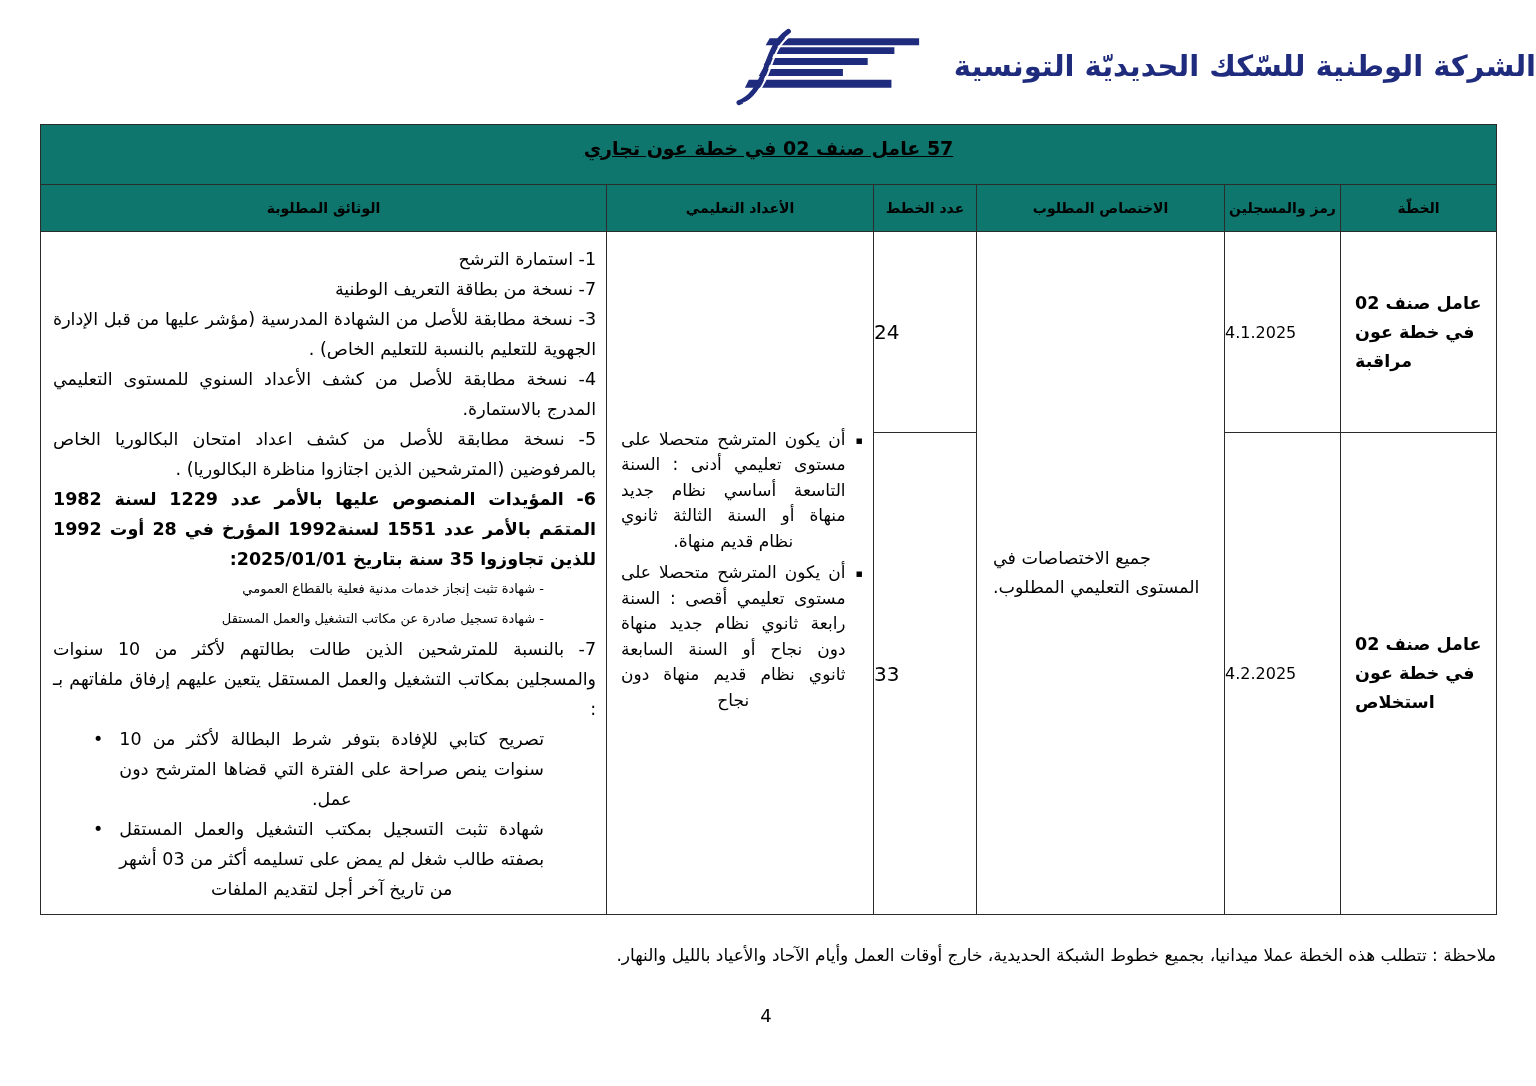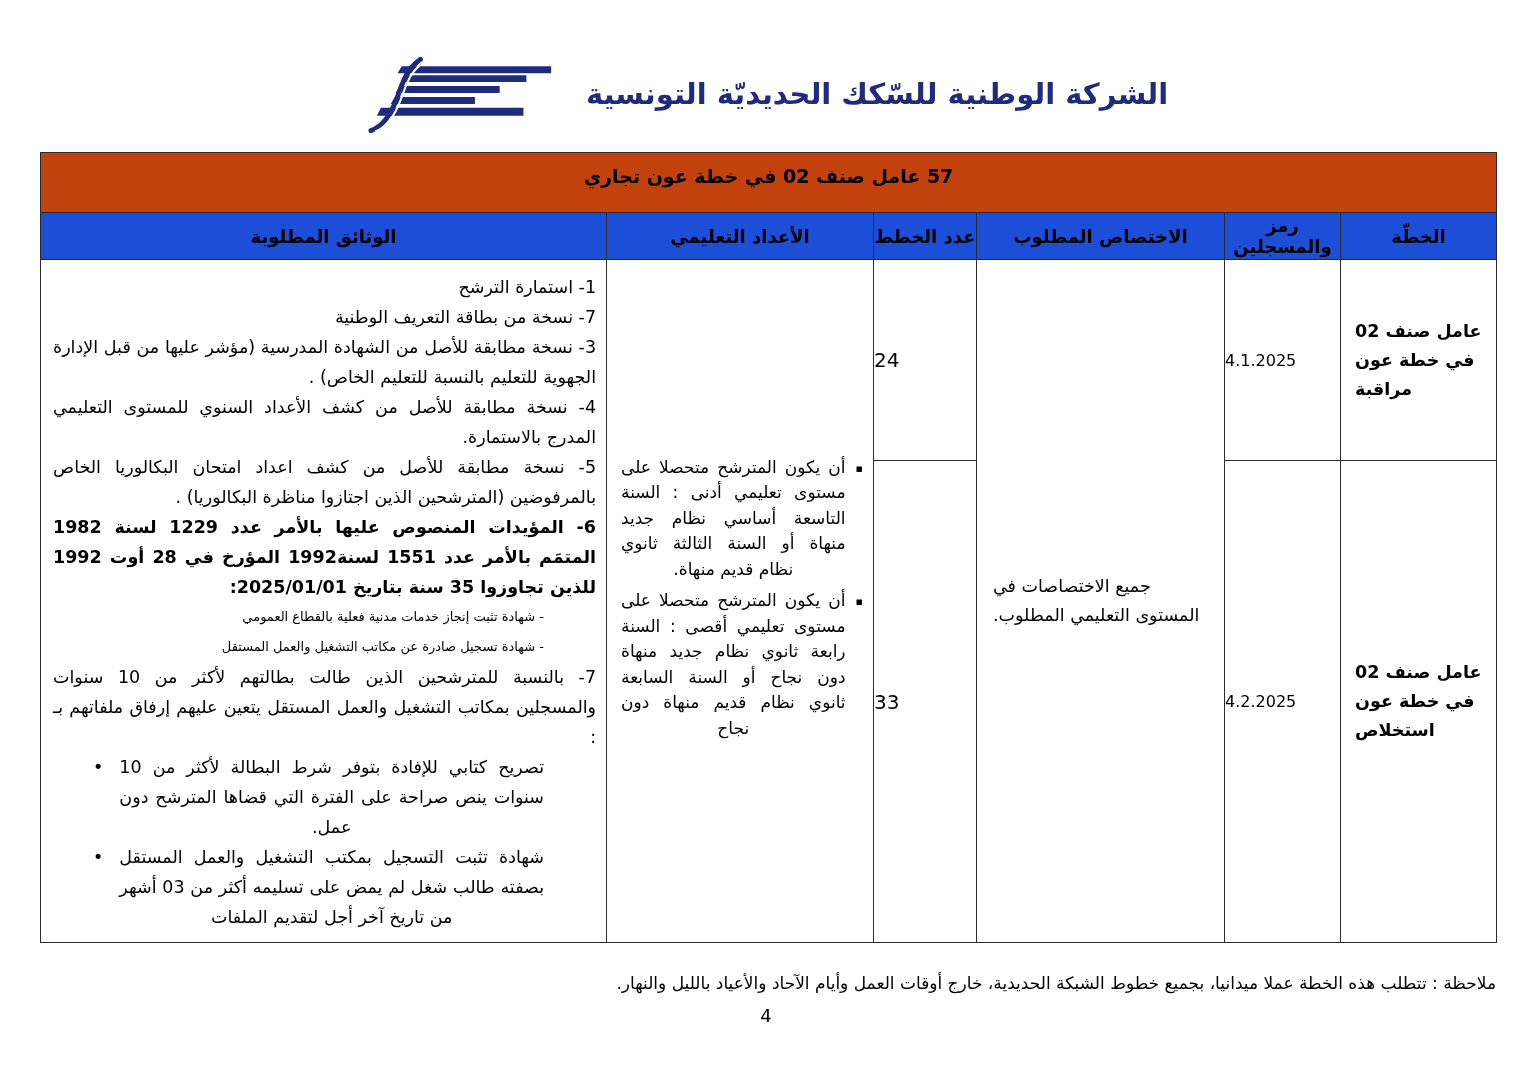--- a/index.html
+++ b/index.html
@@ -4,36 +4,36 @@
 <style>
   * { margin:0; padding:0; box-sizing:border-box; }
   html,body { background:#ffffff; }
   body {
     width:1536px; height:1086px; overflow:hidden; position:relative;
     font-family:"DejaVu Sans","Liberation Sans",sans-serif;
     color:#000;
   }
 
   
-  .page-header { display:flex; justify-content:center; align-items:center; gap:20px; padding-top:26px;margin-top:28px; }
+  .page-header { display:flex; justify-content:flex-end; align-items:center; gap:20px; padding-top:26px; }
   .logo-box { width:198px; height:80px; }
   .company-text { text-align:center; }
   .company-ar { color:#1f2b7c; font-weight:bold; font-size:29px; line-height:34px; direction:rtl; }
   .company-fr { color:#1f2b7c; font-weight:bold; font-size:16.5px; letter-spacing:.3px; margin-top:3px; }
 
   
   table.main { border-collapse:collapse; table-layout:fixed; width:1456px; margin:18px 40px 0 40px; direction:rtl; }
   table.main td, table.main th { border:1.5px solid #2b2b2b; }
   .row-title   { height:60px; }
   .row-head    { height:47px; }
   .row-1       { height:183px; }
   .row-2       { height:438px; }
 
-  .title-cell { background:#c2410c; text-align:center; vertical-align:middle; font-weight:bold; font-size:19px; padding-bottom:14px; }
-  th.col-head { font-weight:bold; font-size:18px; text-align:center; vertical-align:middle; background:#1d4ed8; }
+  .title-cell { background:#0f766e; text-align:center; vertical-align:middle; font-weight:bold; font-size:19px; padding-bottom:14px;text-decoration:underline; }
+  th.col-head { font-weight:bold; font-size:14px; text-align:center; vertical-align:middle; background:#0f766e; }
 
   td.center-cell { text-align:left; vertical-align:middle; }
   .plan-text { font-weight:bold; font-size:17.5px; line-height:29px; padding:0 14px; }
   .code-text { font-size:16px; }
   .count-text { font-size:20px; }
   .spec-text { font-size:17.5px; line-height:29px; padding:0 16px; }
 
   
   td.level-cell { vertical-align:middle; padding:6px 10px 6px 14px; }
   .lvl-item { display:flex; gap:10px; font-size:17px; line-height:25.5px; margin-bottom:6px; }

